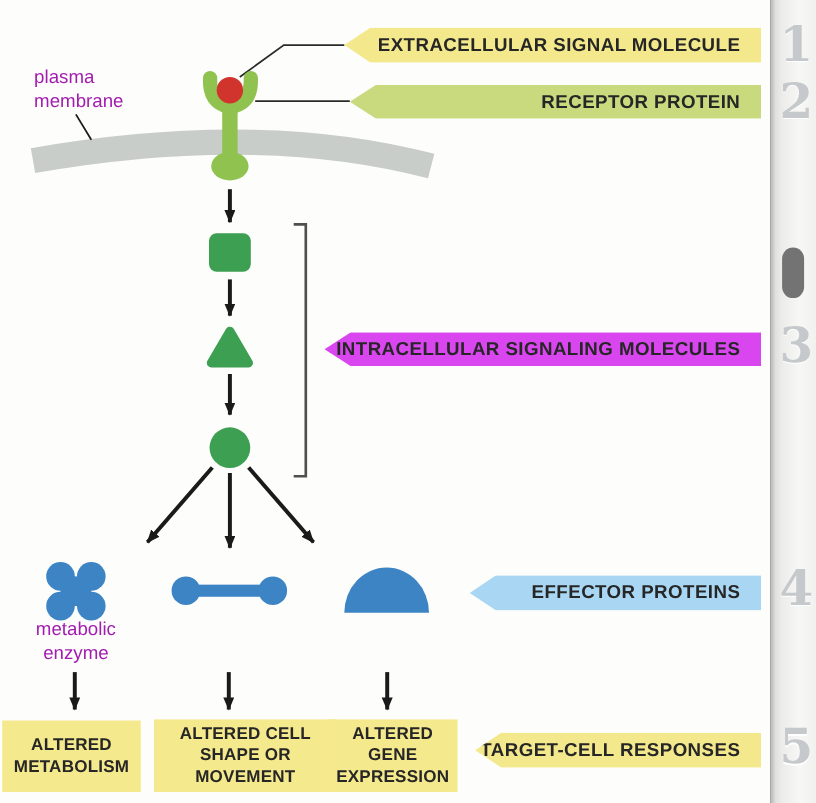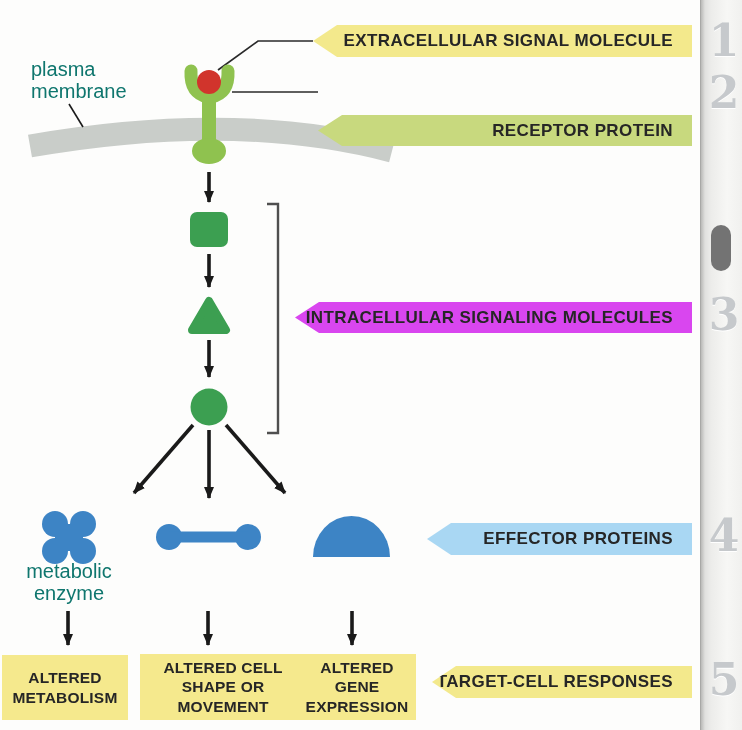--- a/index.html
+++ b/index.html
@@ -5,40 +5,40 @@
   html,body{margin:0;padding:0;background:#ffffff;}
   #panel{
     position:relative;width:742px;height:730px;overflow:hidden;
     background:#fdfdfc;
     font-family:"Liberation Sans","DejaVu Sans",sans-serif;
   }
   #shape-layer{position:absolute;left:0;top:0;width:742px;height:730px;}
 
   
   .lbl{
-    position:absolute;color:#0f766e;font-size:20px;line-height:21.5px;
+    position:absolute;color:#a21caf;font-size:17px;line-height:21.5px;
     white-space:pre-line;
   }
   .lbl.center{text-align:center;}
 
   
   .banner{
     position:absolute;display:flex;align-items:center;justify-content:flex-end;
     padding-right:19px;box-sizing:border-box;
     clip-path:polygon(0 50%,24px 0,100% 0,100% 100%,24px 100%);
     font-size:17px;font-weight:700;letter-spacing:.4px;color:#262626;
     white-space:nowrap;
   }
   .banner.yellow{background:#f3e98c;}
   .banner.olive{background:#c8d97e;}
   .banner.palegreen{background:#d946ef;}
   .banner.blue{background:#a9d7f3;}
 
   #banner-extracellular{left:313px;top:25px;width:379px;height:32px;}
-  #banner-receptor{left:318px;top:77px;width:374px;height:31px;margin-top:38px;}
+  #banner-receptor{left:318px;top:77px;width:374px;height:31px;}
   #banner-intracellular{left:295px;top:302px;width:397px;height:31px;}
   #banner-effector{left:427px;top:523px;width:265px;height:32px;}
   #banner-target{left:432px;top:666px;width:260px;height:32px;}
 
   
   .respbox{
     position:absolute;background:#f5e98d;display:flex;align-items:center;justify-content:center;
     text-align:center;font-size:15.5px;font-weight:700;line-height:19.5px;color:#262626;
     white-space:pre-line;letter-spacing:.2px;
   }

